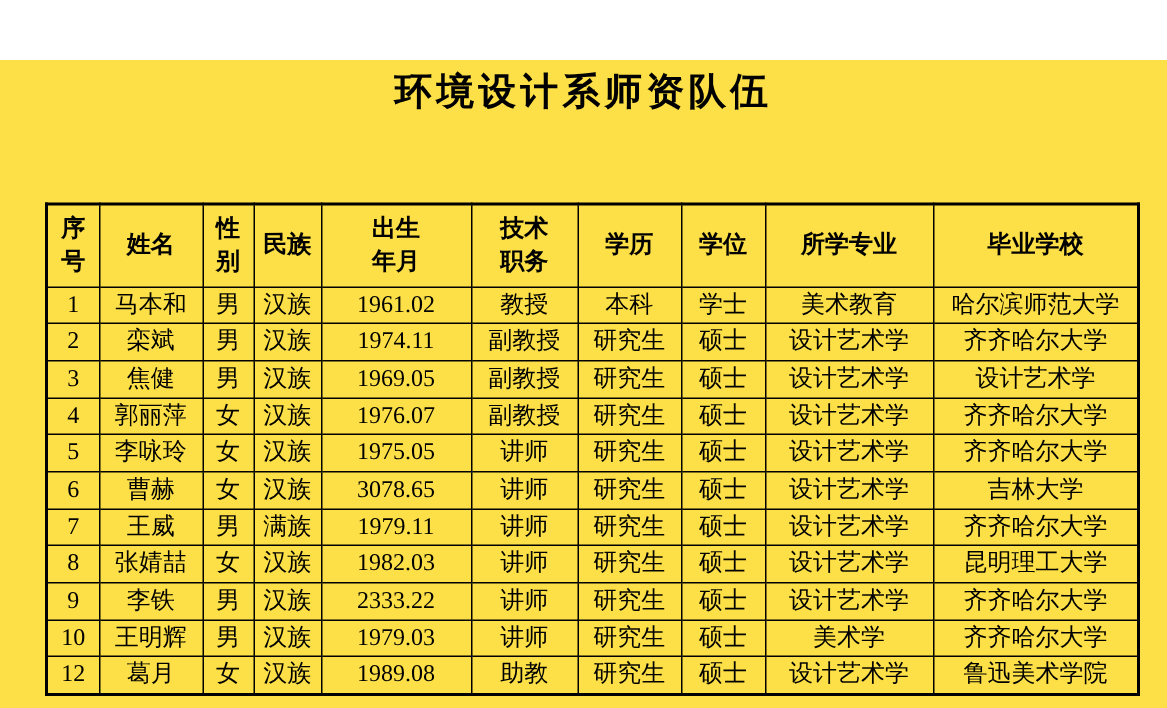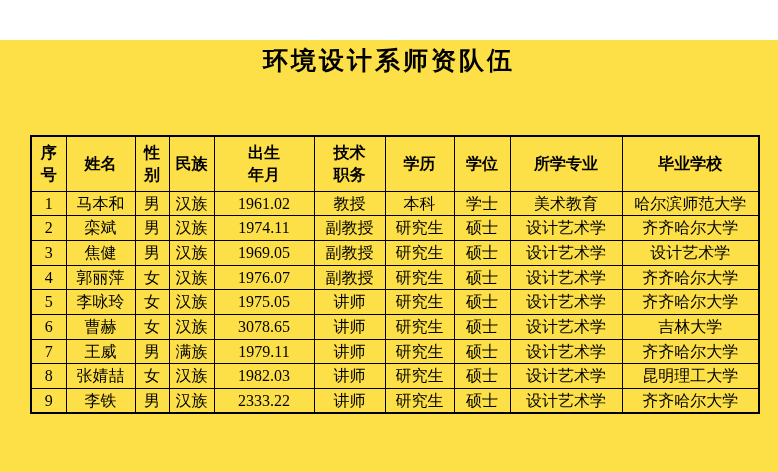--- a/index.html
+++ b/index.html
@@ -201,16 +201,40 @@
           <td>李铁</td>
           <td>男</td>
           <td>汉族</td>
           <td>2333.22</td>
           <td>讲师</td>
           <td>研究生</td>
           <td>硕士</td>
           <td>设计艺术学</td>
           <td>齐齐哈尔大学</td>
         </tr>
+        <tr>
+          <td>10</td>
+          <td>王明辉</td>
+          <td>男</td>
+          <td>汉族</td>
+          <td>1979.03</td>
+          <td>讲师</td>
+          <td>研究生</td>
+          <td>硕士</td>
+          <td>美术学</td>
+          <td>齐齐哈尔大学</td>
+        </tr>
+        <tr>
+          <td>12</td>
+          <td>葛月</td>
+          <td>女</td>
+          <td>汉族</td>
+          <td>1989.08</td>
+          <td>助教</td>
+          <td>研究生</td>
+          <td>硕士</td>
+          <td>设计艺术学</td>
+          <td>鲁迅美术学院</td>
+        </tr>
       </tbody>
   </table>
 
 </div>
 
 </body></html>

